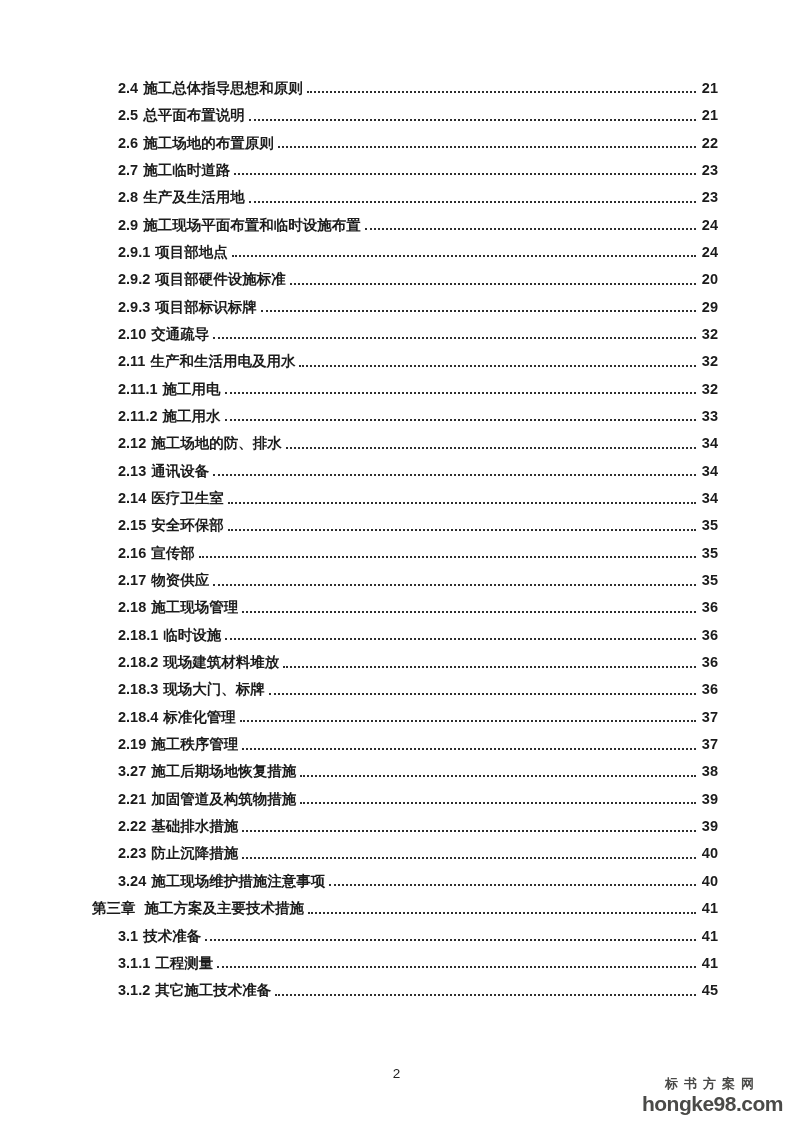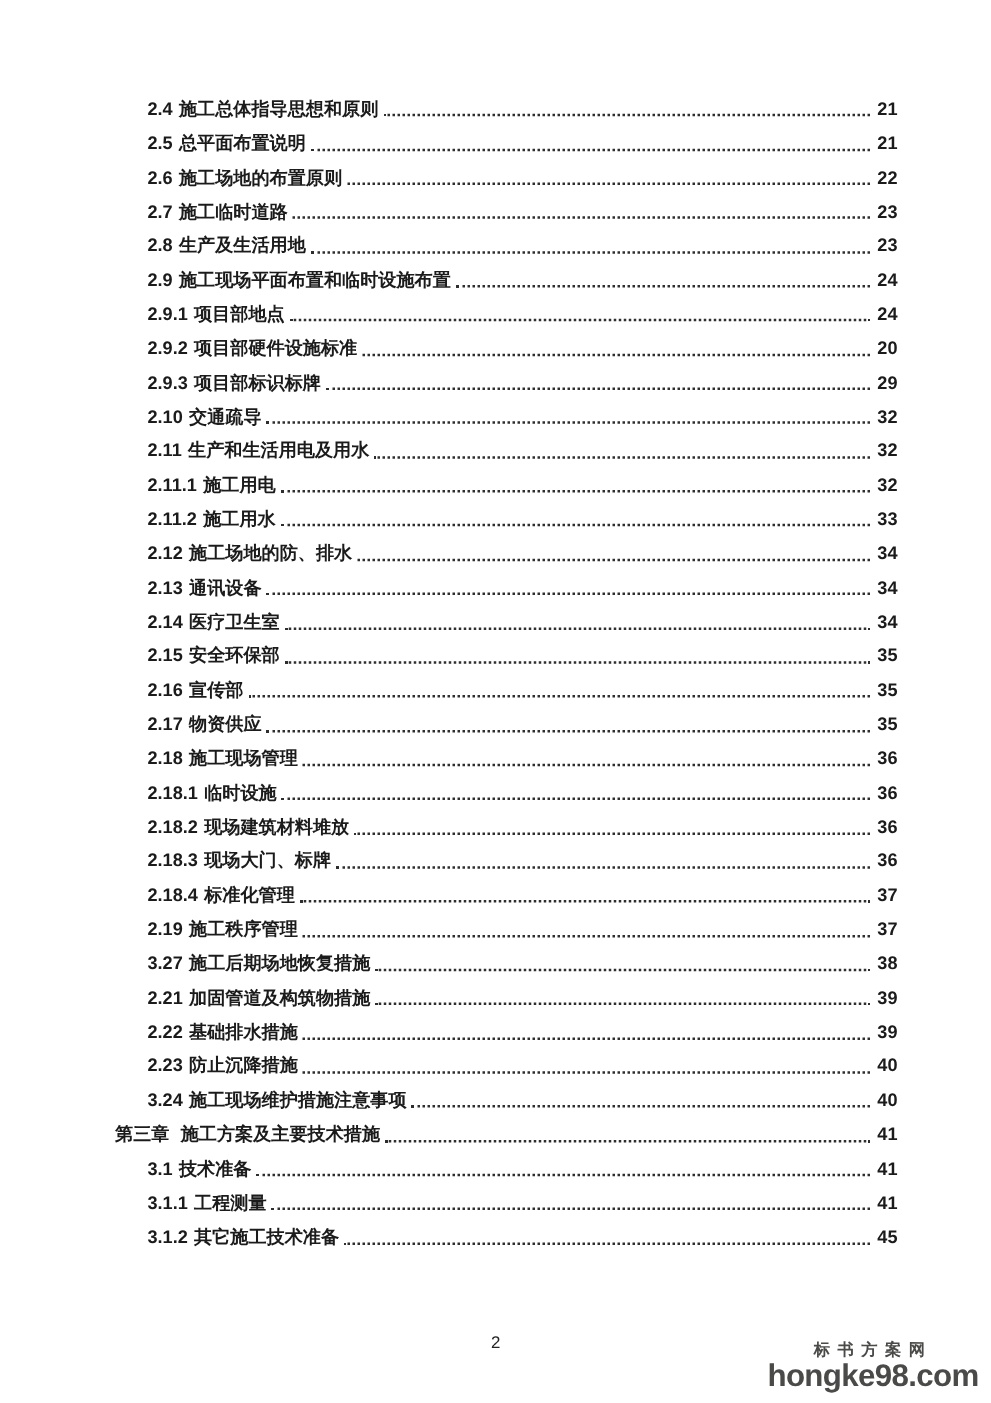--- a/index.html
+++ b/index.html
@@ -58,21 +58,21 @@
   .wm-name {
     display:block;
     font-size:13px;
     font-weight:bold;
     letter-spacing:6px;
     margin-bottom:3px;
     white-space:nowrap;
   }
   .wm-url {
     display:block;
-    font-size:25px;
+    font-size:21px;
     font-weight:bold;
     letter-spacing:-0.5px;
     white-space:nowrap;
   }
 </style>
 </head>
 <body>
 
 <div class="page">
 

